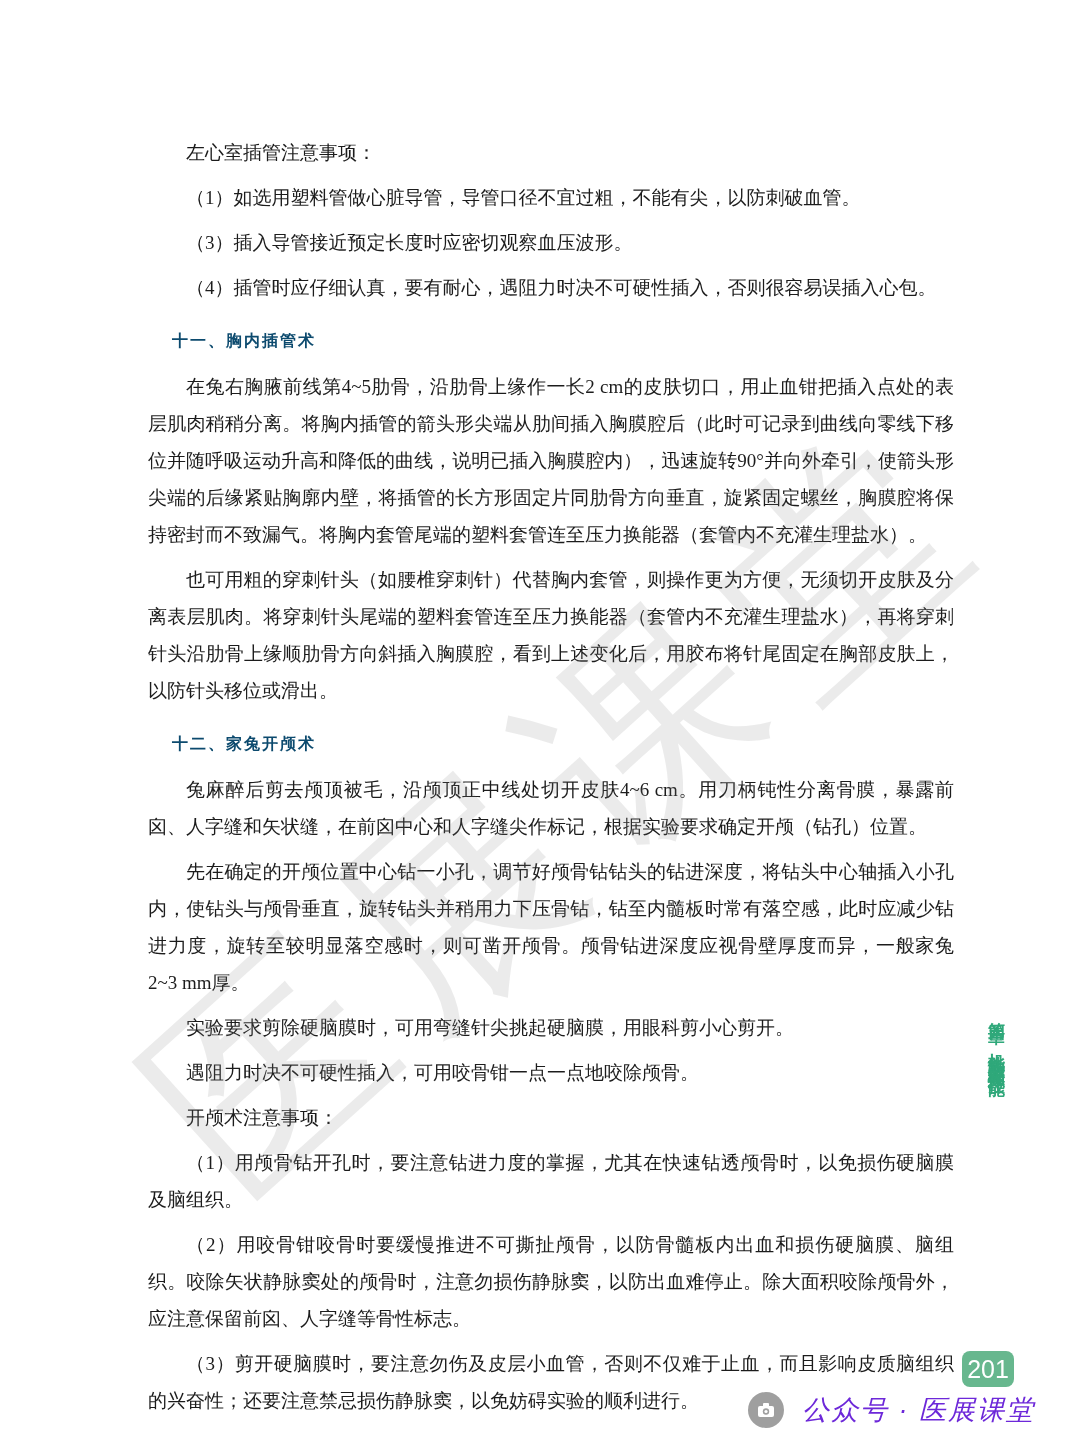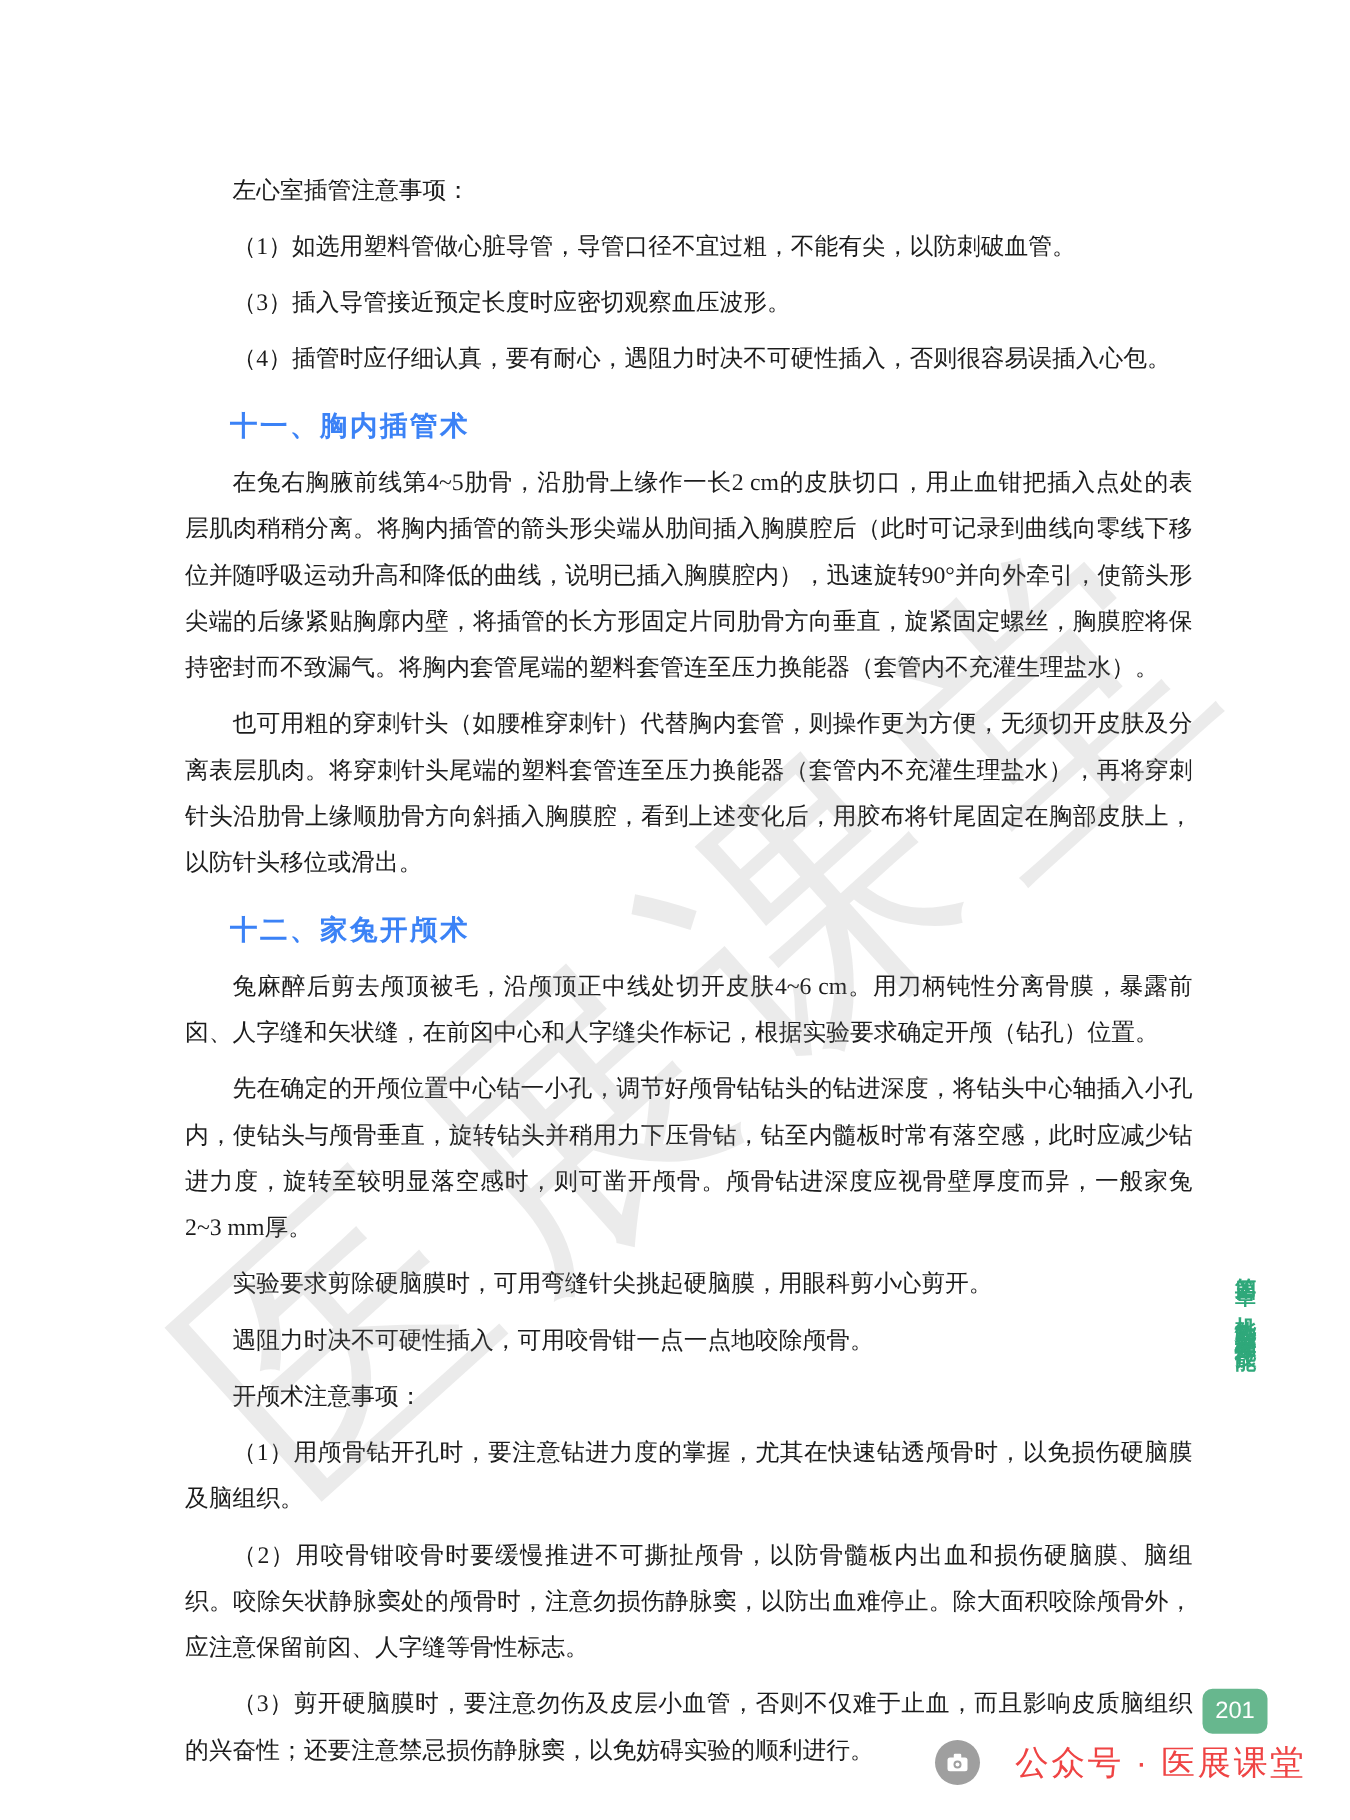--- a/index.html
+++ b/index.html
@@ -19,24 +19,24 @@
     line-height:37px;
     text-align:justify;
   }
   .content p{
     margin:8px;
     text-indent:2em;
   }
   .content h2{
     margin:20px 0 12px 0;
     padding-left:2em;
-    font-size:22px;
+    font-size:16px;
     line-height:30px;
     font-weight:bold;
-    color:#3b82f6;
+    color:#0c4a6e;
     font-family:Liberation Serif, serif;
     letter-spacing:2px;
   }
   .watermark{
     position:absolute;
     left:60px;top:660px;
     width:1000px;
     text-align:center;
     transform:rotate(-42deg);
     transform-origin:center;
@@ -62,31 +62,32 @@
   }
   .side-caption .chapter{margin-bottom:22px;display:inline-block;}
   .page-badge{
     position:absolute;
     left:962px;top:1351px;
     width:52px;height:36px;
     background:#67b78e;
     border-radius:8px;
     color:#ffffff;
     font-family:"Liberation Sans","DejaVu Sans",sans-serif;
-    font-size:19px;
+    font-size:25px;
     display:flex;align-items:center;justify-content:center;
   }
   .footer-mark{
     position:absolute;
     left:748px;top:1392px;
-    display:flex;align-items:center;gap:28px;
-    color:#ef4444;
+    display:flex;align-items:center;gap:18px;
+    color:#6d28d9;
     font-family:"Liberation Sans","DejaVu Sans",sans-serif;
     font-size:27px;
     letter-spacing:2px;
+    font-style:italic;
   }
   .footer-logo{
     width:36px;height:36px;border-radius:50%;
     background:#9f9f9f;
     display:flex;align-items:center;justify-content:center;
     flex:0 0 auto;
   }
 </style>
 </head>
 <body>

